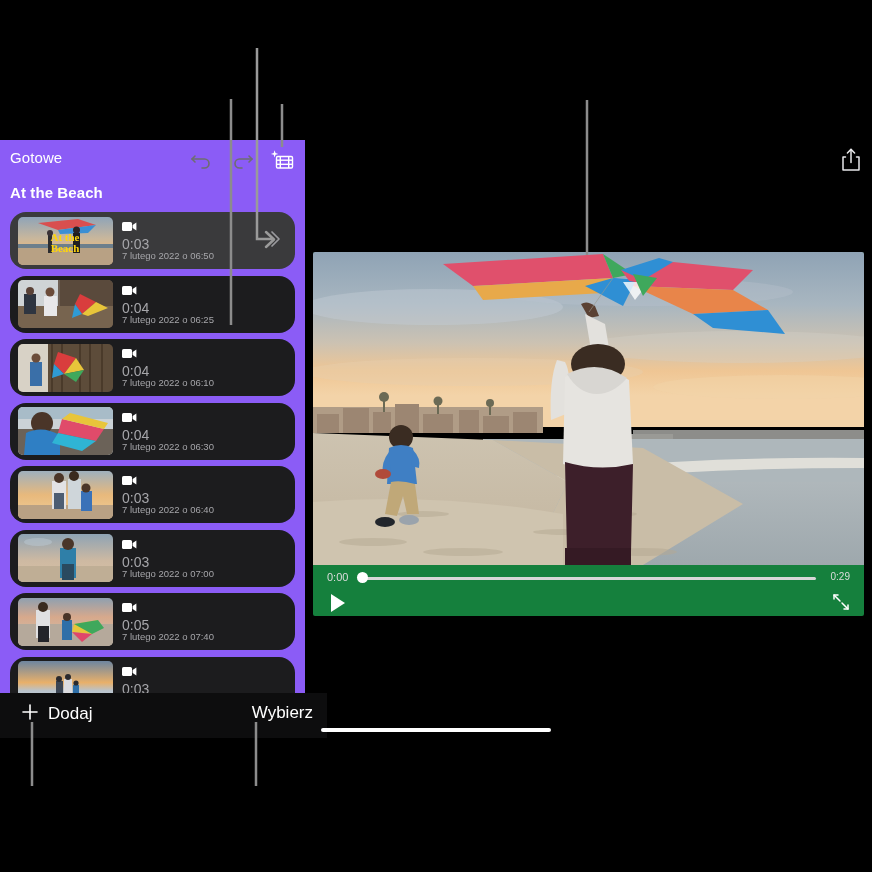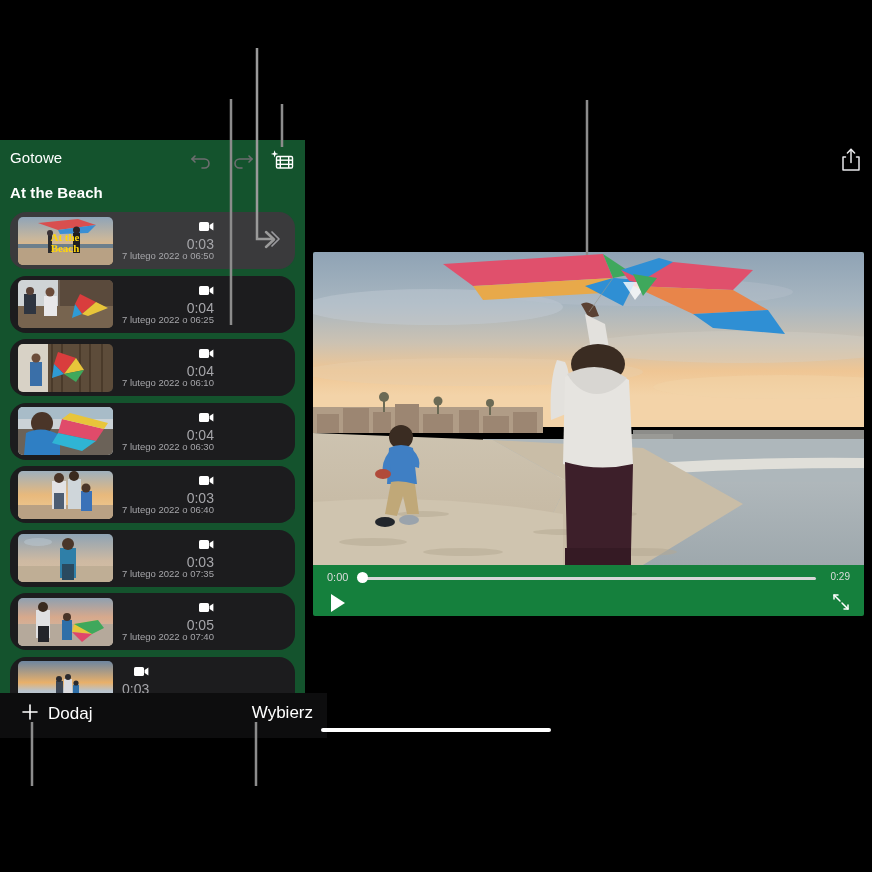--- a/index.html
+++ b/index.html
@@ -4,21 +4,21 @@
 <style>
   html,body{margin:0;padding:0;background:#000;}
   body{
     width:872px;height:872px;overflow:hidden;position:relative;
     font-family:"Liberation Sans","DejaVu Sans",sans-serif;
     color:#fff;-webkit-font-smoothing:antialiased;
   }
   #app{position:absolute;inset:0;background:#000;}
 
   
-  .sidebar{position:absolute;left:0;top:140px;width:305px;height:553px;background:#14532d;text-align:right;}
+  .sidebar{position:absolute;left:0;top:140px;width:305px;height:553px;background:#8b5cf6;}
   .sb-topbar{position:relative;height:48px;}
   .sb-done{position:absolute;left:10px;top:9px;font-size:15px;color:#fff;letter-spacing:.1px;}
   .sb-icons{position:absolute;right:10px;top:7px;display:flex;align-items:center;gap:14px;}
   .ic{width:26px;height:26px;display:block;}
   .ic svg{display:block;}
   .sb-title{position:absolute;left:10px;top:44px;font-size:15px;font-weight:bold;color:#fff;letter-spacing:.1px;}
 
   .clip-list{position:absolute;left:0;top:72px;width:305px;height:481px;overflow:hidden;}
   .clip-row{
     position:relative;height:57px;margin:0 10px 6.5px 10px;border-radius:16px;
@@ -281,21 +281,21 @@
           </svg>
         </div>
         <div class="clip-meta">
           <span class="vid-icon">
             <svg width="15" height="11" viewBox="0 0 15 11">
                 <rect x="0" y="1" width="10" height="9" rx="1.6" fill="#fff"></rect>
                 <path d="M10.6 4 L14.4 1.4 V9.6 L10.6 7 Z" fill="#fff"></path>
               </svg>
           </span>
           <div class="clip-dur">0:03</div>
-          <div class="clip-date">7 lutego 2022 o 07:35</div>
+          <div class="clip-date">7 lutego 2022 o 07:00</div>
         </div>
       </div>
 
       <div class="clip-row">
         <div class="thumb">
           <svg viewBox="0 0 95 48" preserveAspectRatio="none">
             <defs>
               <linearGradient id="sk7" x1="0" y1="0" x2="0" y2="1">
                 <stop offset="0" stop-color="#8fa0b0"></stop>
                   <stop offset="0.4" stop-color="#d7a98c"></stop>

